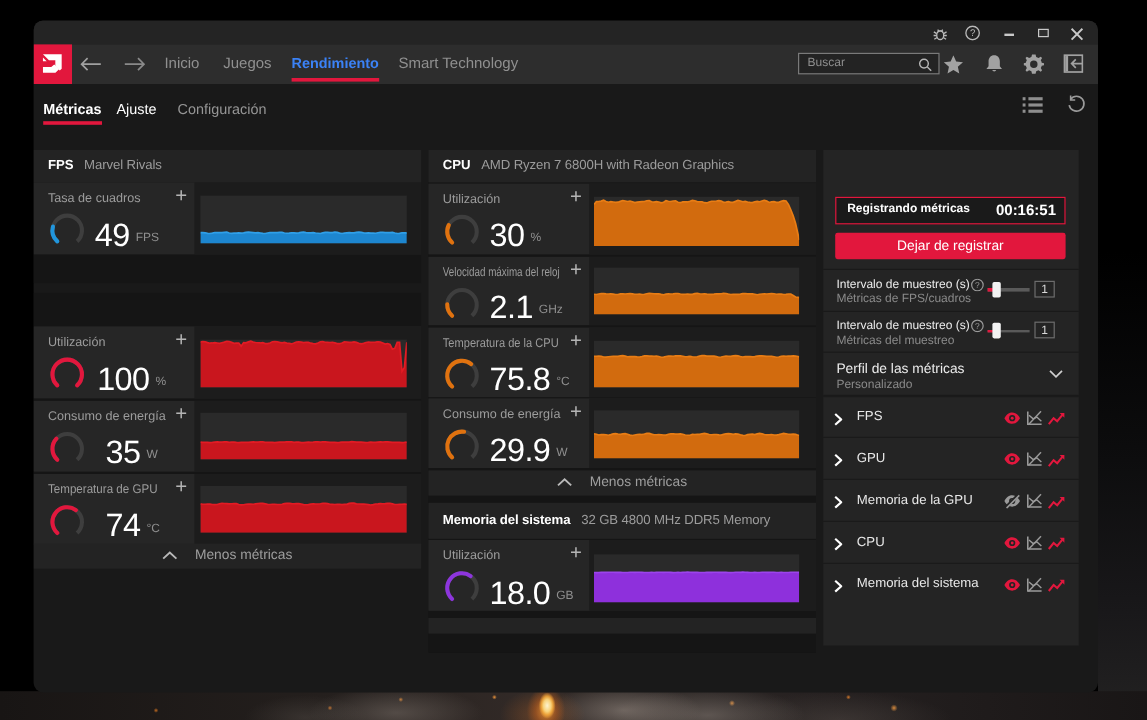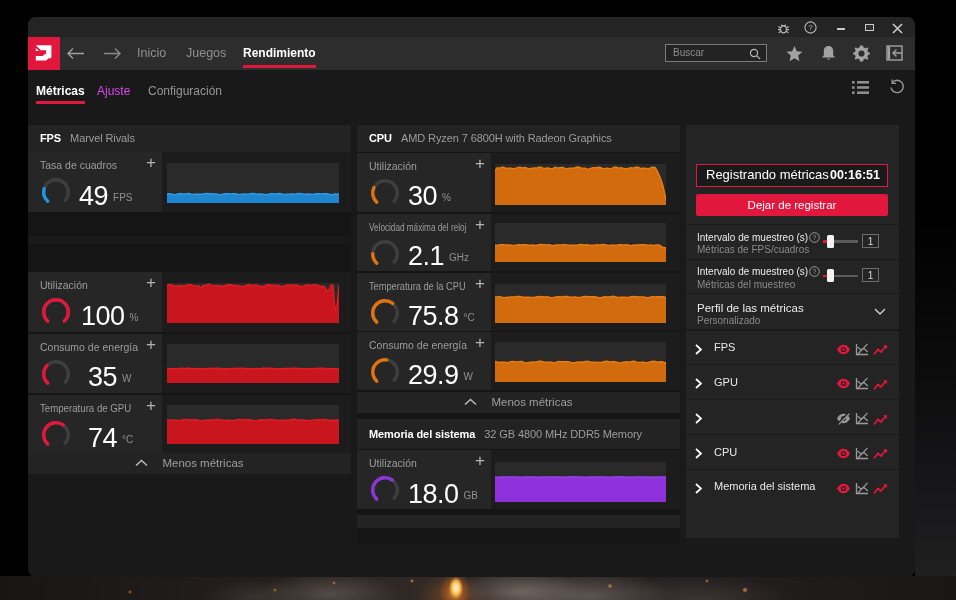--- a/index.html
+++ b/index.html
@@ -74,23 +74,24 @@
           </svg>
         </div>
         <svg class="abs" style="left:38px;top:10px" width="19" height="13" viewBox="0 0 19 13" fill="none" stroke="#a0a0a0" stroke-width="1.4">
           <path d="M18 6.5 L2 6.5 M7 1.5 L2 6.5 L7 11.5"></path>
         </svg>
         <svg class="abs" style="left:75px;top:10px" width="19" height="13" viewBox="0 0 19 13" fill="none" stroke="#8a8a8a" stroke-width="1.4">
           <path d="M1 6.5 L17 6.5 M12 1.5 L17 6.5 L12 11.5"></path>
         </svg>
         <div class="navlink" style="left:109px">Inicio</div>
         <div class="navlink" style="left:158px">Juegos</div>
-        <div class="navlink" style="left:215px;color:#ffffff;font-weight:700;font-size:12px">Rendimiento</div>
+        <div class="navlink" style="left:215px;color:#3b82f6;font-weight:700;font-size:12px">Rendimiento</div>
         <div class="abs" style="left:215px;top:27.5px;width:73px;height:3px;background:#e2173d"></div>
-        <div class="abs" style="left:637px;top:7px;width:102px;height:18px;border:1px solid #7a7a7a;background:#232323">
+        <div class="navlink" style="left:304px">Smart Technology</div>
+        <div class="abs" style="left:637px;top:7px;width:118px;height:18px;border:1px solid #7a7a7a;background:#232323">
 <div class="abs" style="left:7px;top:2px;font-size:10px;color:#8e8e8e">Buscar</div>
 <svg class="abs" style="right:5px;top:3px" width="12" height="12" viewBox="0 0 12 12" fill="none" stroke="#b5b5b5" stroke-width="1.2">
             <circle cx="5" cy="5" r="3.6"></circle>
             <path d="M7.8 7.8 L11 11"></path>
           </svg>
         </div>
         <svg class="abs" style="left:758px;top:9px" width="17" height="16" viewBox="0 0 17 16" fill="#a2a2a2">
           <path d="M8.5 0 L10.8 5.2 16.5 5.8 12.2 9.6 13.4 15.2 8.5 12.3 3.6 15.2 4.8 9.6 0.5 5.8 6.2 5.2 Z"></path>
         </svg>
         <svg class="abs" style="left:793px;top:8px" width="15" height="17" viewBox="0 0 15 17" fill="#a2a2a2">
@@ -101,21 +102,21 @@
           <path d="M8.5 0.5 L10 0.5 10.5 2.6 A6 6 0 0 1 12.4 3.4 L14.3 2.3 15.4 3.4 14.3 5.3 A6 6 0 0 1 15.1 7.2 L17 7.7 17 9.3 15.1 9.8 A6 6 0 0 1 14.3 11.7 L15.4 13.6 14.3 14.7 12.4 13.6 A6 6 0 0 1 10.5 14.4 L10 16.5 8.5 16.5 8 16.5 7 16.5 6.5 14.4 A6 6 0 0 1 4.6 13.6 L2.7 14.7 1.6 13.6 2.7 11.7 A6 6 0 0 1 1.9 9.8 L0 9.3 0 7.7 1.9 7.2 A6 6 0 0 1 2.7 5.3 L1.6 3.4 2.7 2.3 4.6 3.4 A6 6 0 0 1 6.5 2.6 L7 0.5 Z M8.5 5.4 A3.1 3.1 0 1 0 8.5 11.6 A3.1 3.1 0 1 0 8.5 5.4 Z" fill-rule="evenodd"></path>
         </svg>
         <svg class="abs" style="left:858px;top:8px" width="17" height="16" viewBox="0 0 17 16" fill="none" stroke="#a2a2a2" stroke-width="1.4">
           <rect x="1" y="1" width="15" height="14"></rect>
           <rect x="1.7" y="1.7" width="2.4" height="12.6" fill="#a2a2a2" stroke="none"></rect>
           <path d="M16 8 L7 8 M10.5 4.5 L7 8 L10.5 11.5"></path>
         </svg>
       </div>
       <div class="abs" style="left:8px;top:61px;height:27px;line-height:27px;font-size:12px;color:#fff;font-weight:700">Métricas</div>
       <div class="abs" style="left:8px;top:83.5px;width:49px;height:3px;background:#e2173d"></div>
-      <div class="abs" style="left:69px;top:61px;height:27px;line-height:27px;font-size:12px;color:#d946ef">Ajuste</div>
+      <div class="abs" style="left:69px;top:61px;height:27px;line-height:27px;font-size:12px;color:#ffffff">Ajuste</div>
       <div class="abs" style="left:120px;top:61px;height:27px;line-height:27px;font-size:12px;color:#969696">Configuración</div>
       <svg class="abs" style="left:824px;top:63px" width="17" height="15" viewBox="0 0 17 15" fill="#8e8e8e">
         <rect x="0" y="1" width="2.6" height="2.6"></rect>
         <rect x="5" y="1" width="12" height="2.6"></rect>
         <rect x="0" y="6.2" width="2.6" height="2.6"></rect>
         <rect x="5" y="6.2" width="12" height="2.6"></rect>
         <rect x="0" y="11.4" width="2.6" height="2.6"></rect>
         <rect x="5" y="11.4" width="12" height="2.6"></rect>
       </svg>
       <svg class="abs" style="left:861px;top:62px" width="16" height="16" viewBox="0 0 16 16" fill="none" stroke="#9a9a9a" stroke-width="1.4">
@@ -294,21 +295,21 @@
                 <path d="M0 40 L0 15.1 L0 15.1 L2 15.2 L4 15.1 L6 15.0 L8 15.0 L10 15.0 L12 14.9 L14 14.9 L16 14.9 L18 15.0 L20 15.0 L22 15.0 L24 15.1 L26 15.1 L28 15.1 L30 14.9 L32 14.9 L34 15.0 L36 14.9 L38 14.9 L40 15.0 L42 15.1 L44 15.1 L46 15.1 L48 15.0 L50 15.1 L52 15.0 L54 14.9 L56 14.9 L58 15.0 L60 14.9 L62 14.9 L64 15.0 L66 15.2 L68 15.1 L70 15.0 L72 15.1 L74 15.0 L76 14.9 L78 14.8 L80 14.9 L82 15.0 L84 15.0 L86 15.0 L88 15.1 L90 15.1 L92 15.1 L94 15.0 L96 15.0 L98 15.0 L100 14.9 L102 14.9 L104 15.0 L106 15.0 L108 15.0 L110 15.0 L112 15.1 L114 15.2 L116 15.1 L118 14.9 L120 14.9 L122 15.0 L124 14.8 L126 14.9 L128 15.0 L130 15.1 L132 15.1 L134 15.0 L136 15.1 L138 15.1 L140 14.9 L142 14.9 L144 15.0 L146 15.0 L148 14.9 L150 14.9 L152 15.1 L154 15.1 L156 15.0 L158 15.1 L160 15.1 L162 15.1 L164 14.9 L166 14.9 L168 14.9 L170 15.0 L171 15.0 L171 40 Z" fill="#8e30dc"></path>
                 <path d="M0 15.1 L0 15.1 L2 15.2 L4 15.1 L6 15.0 L8 15.0 L10 15.0 L12 14.9 L14 14.9 L16 14.9 L18 15.0 L20 15.0 L22 15.0 L24 15.1 L26 15.1 L28 15.1 L30 14.9 L32 14.9 L34 15.0 L36 14.9 L38 14.9 L40 15.0 L42 15.1 L44 15.1 L46 15.1 L48 15.0 L50 15.1 L52 15.0 L54 14.9 L56 14.9 L58 15.0 L60 14.9 L62 14.9 L64 15.0 L66 15.2 L68 15.1 L70 15.0 L72 15.1 L74 15.0 L76 14.9 L78 14.8 L80 14.9 L82 15.0 L84 15.0 L86 15.0 L88 15.1 L90 15.1 L92 15.1 L94 15.0 L96 15.0 L98 15.0 L100 14.9 L102 14.9 L104 15.0 L106 15.0 L108 15.0 L110 15.0 L112 15.1 L114 15.2 L116 15.1 L118 14.9 L120 14.9 L122 15.0 L124 14.8 L126 14.9 L128 15.0 L130 15.1 L132 15.1 L134 15.0 L136 15.1 L138 15.1 L140 14.9 L142 14.9 L144 15.0 L146 15.0 L148 14.9 L150 14.9 L152 15.1 L154 15.1 L156 15.0 L158 15.1 L160 15.1 L162 15.1 L164 14.9 L166 14.9 L168 14.9 L170 15.0 L171 15.0" fill="none" stroke="#9c44ec" stroke-width="1.4"></path>
               </svg>
             </div>
           </div>
         </div>
         <div class="mbar" style="top:95.5px;height:13px"></div>
       </div>
       <div class="panel" style="left:658px;top:108px;width:213px;height:412.5px;background:#242424">
         <div class="abs" style="left:10px;top:39px;width:192px;height:23px;border:1.5px solid #e2173d;background:#1a1a1a">
-          <div class="abs" style="left:9px;top:0;height:20px;line-height:20px;font-size:13px;font-weight:400;color:#fff">Registrando métricas</div>
+          <div class="abs" style="left:9px;top:0;height:20px;line-height:20px;font-size:10px;font-weight:700;color:#fff">Registrando métricas</div>
           <div class="abs" style="right:7px;top:0;height:20px;line-height:20px;font-size:12.5px;font-weight:700;color:#fff">00:16:51</div>
         </div>
         <div class="abs" style="left:10px;top:68.5px;width:192px;height:22.5px;background:#e2173d;border-radius:2px;color:#fff;font-size:11.5px;text-align:center;line-height:22.5px">Dejar de registrar</div>
         <div class="abs" style="left:0;top:99px;width:100%;height:1px;background:#191919"></div>
         <div class="abs" style="left:0;top:133.5px;width:100%;height:1px;background:#191919"></div>
         <div class="abs" style="left:0;top:167.5px;width:100%;height:1px;background:#191919"></div>
         <div class="abs" style="left:0;top:204px;width:100%;height:1px;background:#191919"></div>
         <div class="sec-title" style="top:106.5px">Intervalo de muestreo (s)</div>
         <svg class="abs" style="left:123px;top:106.5px" width="11" height="11" viewBox="0 0 11 11">
           <circle cx="5.5" cy="5.5" r="4.8" fill="none" stroke="#9a9a9a" stroke-width="1"></circle>
@@ -371,20 +372,21 @@
             </svg></div>
           <div class="abs" style="left:187px;top:11.5px"><svg width="15" height="12" viewBox="0 0 15 12">
               <path d="M1 10.5 L5 5.5 L8 8 L12.5 2.5" stroke="#e2173d" stroke-width="1.7" fill="none"></path>
               <path d="M10 1.2 L14 1.2 L14 5.2 Z" fill="#e2173d"></path>
             </svg></div>
         </div>
         <div class="rrow" style="top:274.0px;height:34.75px">
           <svg class="abs" style="left:9px;top:13px" width="7" height="11" viewBox="0 0 7 11" fill="none" stroke="#fff" stroke-width="1.8">
             <path d="M1 1 L6 5.5 L1 10"></path>
           </svg>
+          <div class="rlbl">Memoria de la GPU</div>
           <div class="abs" style="left:150px;top:11px"><svg width="15" height="13" viewBox="0 0 15 13">
               <path d="M1 6.5 C3 3 5 1.8 7.5 1.8 C10 1.8 12 3 14 6.5 C12 10 10 11.2 7.5 11.2 C5 11.2 3 10 1 6.5 Z" fill="#9a9a9a"></path>
               <circle cx="7.5" cy="6.5" r="2.6" fill="#242424"></circle>
               <circle cx="7.5" cy="6.5" r="1.2" fill="#9a9a9a"></circle>
               <path d="M2.2 11.8 L12.8 1.2" stroke="#242424" stroke-width="2.6"></path>
               <path d="M2.8 12.4 L13.4 1.8" stroke="#9a9a9a" stroke-width="1.3"></path>
             </svg></div>
           <div class="abs" style="left:169px;top:11px"><svg width="14" height="13" viewBox="0 0 14 13">
               <path d="M1.5 1 L1.5 11.5 L13 11.5" stroke="#9a9a9a" stroke-width="1.3" fill="none"></path>
               <path d="M2.5 4 L6 7 L9 5.5 L12.8 9" stroke="#9a9a9a" stroke-width="1.2" fill="none"></path>

